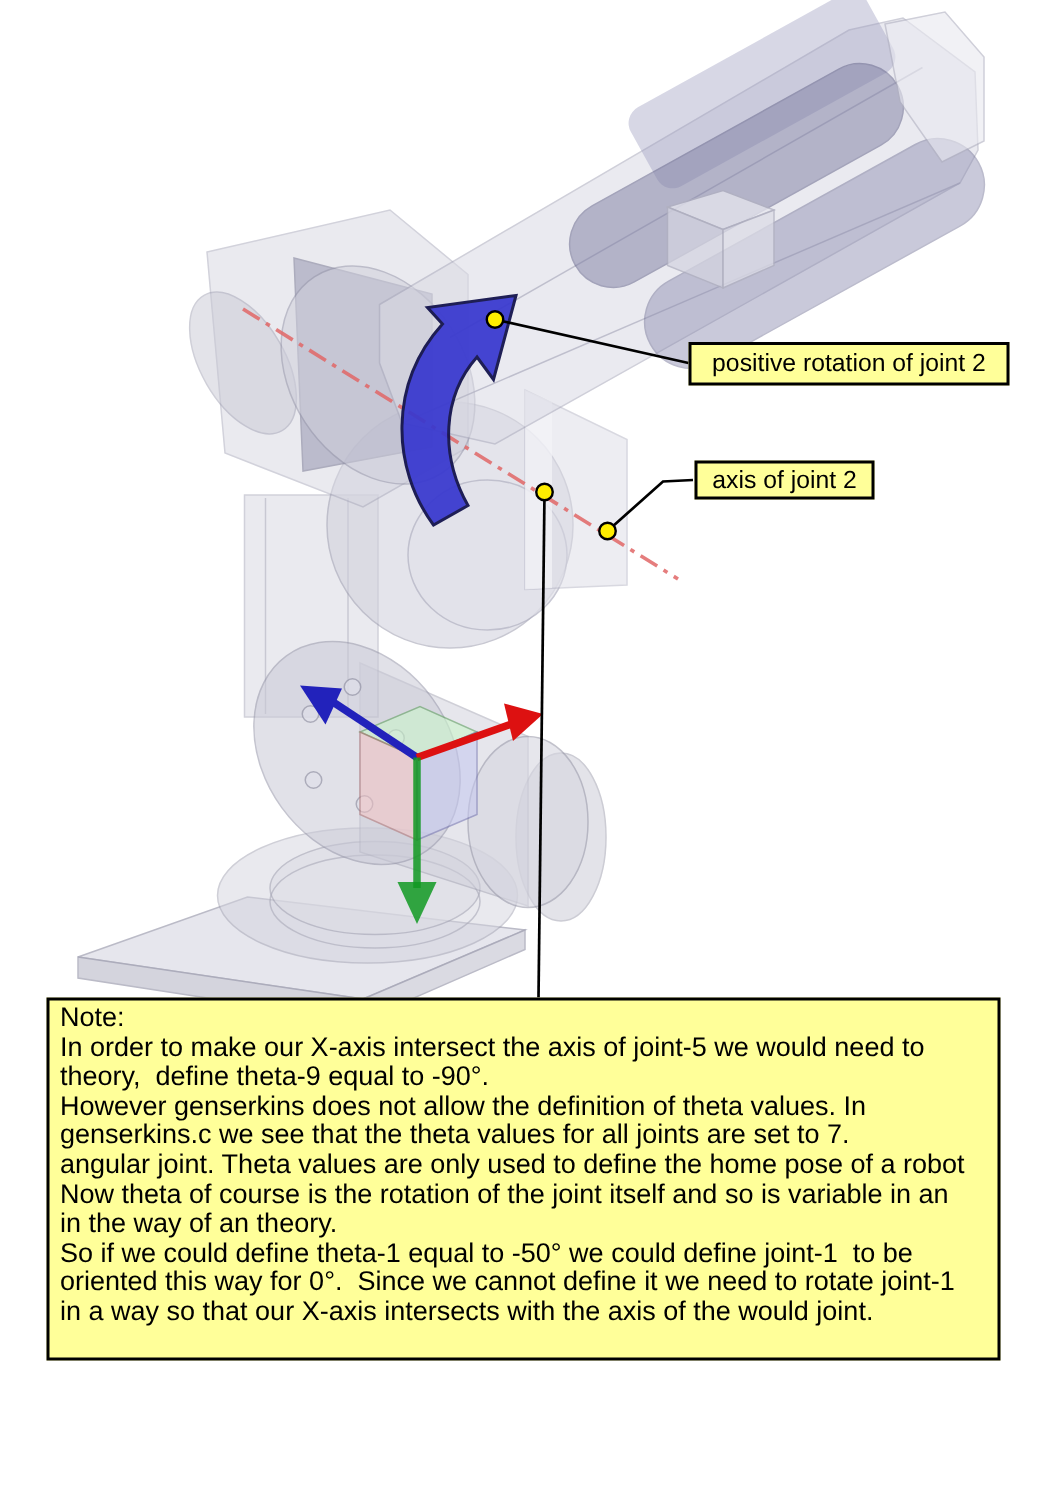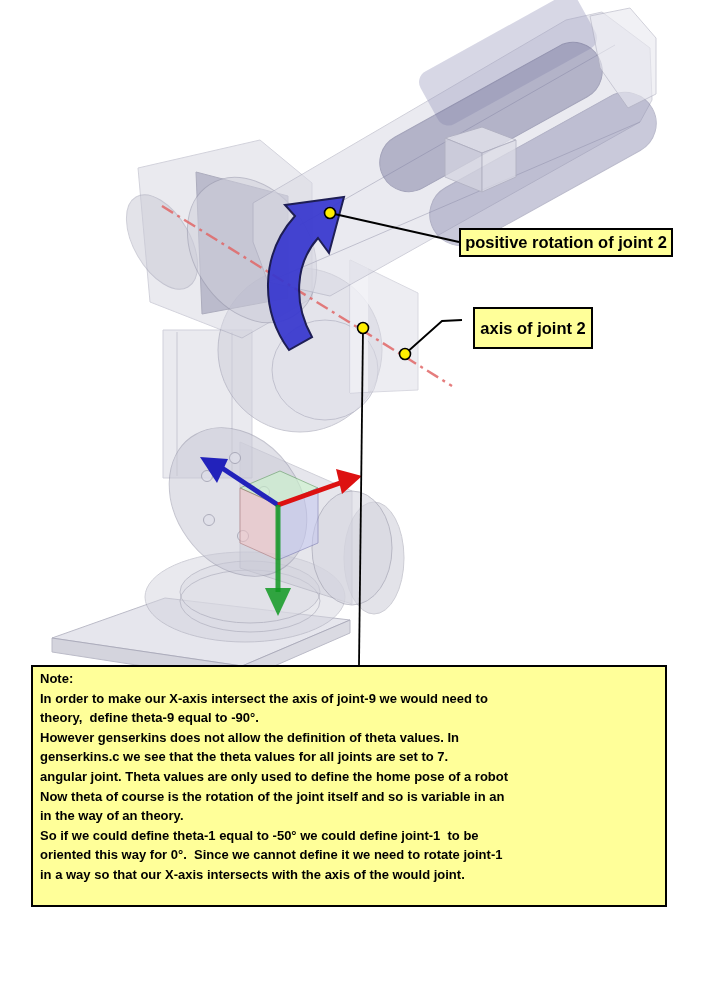--- a/index.html
+++ b/index.html
@@ -2,47 +2,46 @@
 <html style="--callout_bg: #ffff99; --note_bg: #ffff99; --callout_border: #000000; --arrow_blue: #3838cf; --axis_red_dashed: #e06666; --marker_yellow: #ffee00; --triad_x_red: #dd1111; --triad_y_green: #119922; --triad_z_blue: #2222bb;"><head>
 <meta charset="utf-8">
 <style>
   html,body{margin:0;padding:0;background:#ffffff;}
   .stage{
     position:relative;
     width:707px;height:1000px;
     background:#ffffff;
     font-family:"Liberation Sans", sans-serif;
     overflow:hidden;
-    font-weight:bold;
   }
   .stage svg{position:absolute;left:0;top:0;}
   .callout{
     position:absolute;
     box-sizing:border-box;
     background:var(--callout_bg);
     border:2px solid var(--callout_border);
     color:#000;
     text-align:center;
     white-space:nowrap;
     font-size:16.5px;
     display:flex;align-items:center;justify-content:center;
   }
   .callout-1{left:459px;top:228px;width:214px;height:29px;}
-  .callout-2{left:473px;top:307px;width:120px;height:42px;}
+  .callout-2{left:463px;top:307px;width:120px;height:26px;}
   .note-box{
     position:absolute;
     left:31px;top:665px;width:636px;height:242px;
     box-sizing:border-box;
     background:var(--note_bg);
     border:2px solid var(--callout_border);
     padding:2px 7px;
     color:#000;
   }
   .note-line{
-    font-size:13px;
+    font-size:18px;
     line-height:19.6px;
     white-space:pre;
   }
   
   .axis-red{stroke:var(--axis_red_dashed);stroke-width:2.4;fill:none;stroke-dasharray:13 5 3 5;opacity:.85;}
   .rot-arrow{fill:var(--arrow_blue);stroke:#10104a;stroke-width:2;opacity:.93;}
   .dot{fill:var(--marker_yellow);stroke:#000;stroke-width:1.6;}
   .callout-line{stroke:#000;stroke-width:1.8;fill:none;}
   .tri-x{stroke:var(--triad_x_red);}  .tri-xh{fill:var(--triad_x_red);}
   .tri-y{stroke:var(--triad_y_green);} .tri-yh{fill:var(--triad_y_green);}
@@ -144,21 +143,21 @@
       <circle class="dot" cx="363" cy="328" r="5.5"></circle>
       <circle class="dot" cx="405" cy="354" r="5.5"></circle>
     </g>
   </svg>
 
   <div class="callout callout-1">positive rotation of joint 2</div>
   <div class="callout callout-2">axis of joint 2</div>
 
   <div class="note-box">
     <div class="note-line">Note:</div>
-    <div class="note-line">In order to make our X-axis intersect the axis of joint-9 we would need to</div>
+    <div class="note-line">In order to make our X-axis intersect the axis of joint-5 we would need to</div>
     <div class="note-line">theory,  define theta-9 equal to -90°.</div>
     <div class="note-line">However genserkins does not allow the definition of theta values. In</div>
     <div class="note-line">genserkins.c we see that the theta values for all joints are set to 7.</div>
     <div class="note-line">angular joint. Theta values are only used to define the home pose of a robot</div>
     <div class="note-line">Now theta of course is the rotation of the joint itself and so is variable in an</div>
     <div class="note-line">in the way of an theory.</div>
     <div class="note-line">So if we could define theta-1 equal to -50° we could define joint-1  to be</div>
     <div class="note-line">oriented this way for 0°.  Since we cannot define it we need to rotate joint-1</div>
     <div class="note-line">in a way so that our X-axis intersects with the axis of the would joint.</div>
   </div>

